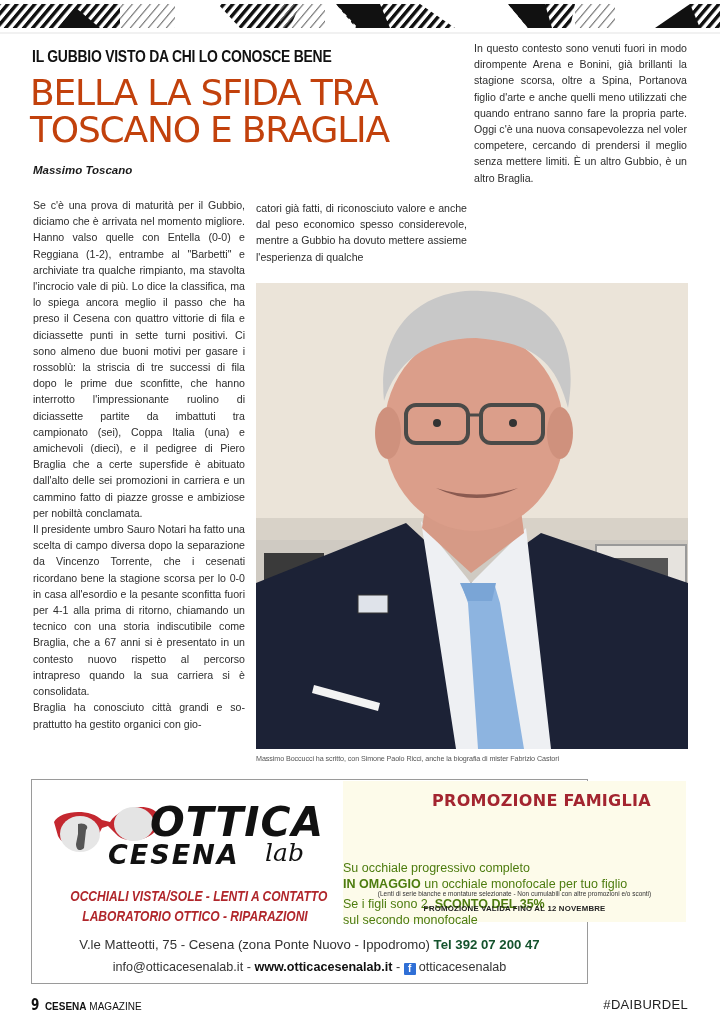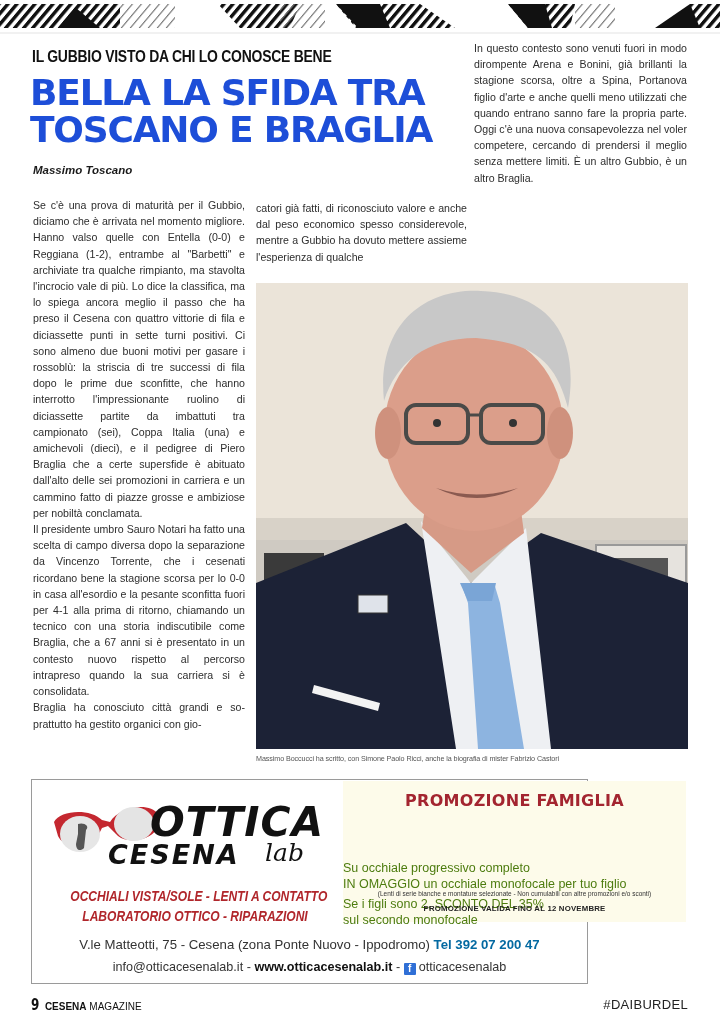--- a/index.html
+++ b/index.html
@@ -5,21 +5,21 @@
   * { box-sizing: border-box; margin: 0; padding: 0; }
   html, body { width: 720px; height: 1024px; background: #ffffff; overflow: hidden; }
   body { position: relative; font-family: "Liberation Sans", sans-serif; color: #2a2a2a; }
 
   
   .top-band { position: absolute; left: 0; top: 0; width: 720px; height: 34px; border-bottom: 2px solid #f1f1f1; }
   .top-band svg { display: block; }
 
   
   .kicker { position: absolute; left: 32px; top: 47px; font-family: "Liberation Sans", sans-serif; font-weight: 700; font-size: 17px; letter-spacing: -0.3px; color: #111; transform: scaleX(0.82); transform-origin: left top; white-space: nowrap; }
-  .headline { position: absolute; left: 30px; top: 74px; width: 440px; font-family: "DejaVu Sans", sans-serif; font-weight: 700; font-size: 36px; line-height: 37px; color: #1d4ed8; letter-spacing: -1.2px; white-space: nowrap; }
+  .headline { position: absolute; left: 30px; top: 74px; width: 440px; font-family: "DejaVu Sans", sans-serif; font-weight: 400; font-size: 36px; line-height: 37px; color: #c2410c; letter-spacing: -1.2px; white-space: nowrap; }
   .headline div { transform: scaleX(1.0); transform-origin: left top; }
   .byline { position: absolute; left: 33px; top: 164px; font-family: "Liberation Sans", sans-serif; font-weight: 700; font-style: italic; font-size: 11.5px; color: #1a1a1a; }
 
   
   .col { position: absolute; font-family: "Liberation Sans", sans-serif; font-size: 10.6px; line-height: 16.2px; color: #2d2d2d; text-align: justify; hyphens: manual; }
   .col p { margin: 0; }
   .col-1 { left: 33px; top: 197px; width: 212px; }
   .col-2 { left: 256px; top: 200px; width: 211px; }
   .col-3 { left: 474px; top: 40px; width: 213px; }
 
@@ -32,28 +32,28 @@
   .ad { position: absolute; left: 31px; top: 779px; width: 557px; height: 205px; border: 1.5px solid #9a9a9a; background: #fff; }
   .ad-logo { position: absolute; left: 18px; top: 20px; width: 290px; height: 70px; }
   .ad-logo .brand-1 { position: absolute; left: 100px; top: 2px; font-family: "DejaVu Sans", sans-serif; font-weight: 700; font-style: italic; font-size: 40px; letter-spacing: 1px; color: #111; line-height: 40px; transform: scaleX(1.02); transform-origin: left; }
   .ad-logo .brand-2 { position: absolute; left: 58px; top: 40px; font-family: "DejaVu Sans", sans-serif; font-weight: 700; font-style: italic; font-size: 27px; letter-spacing: 2px; color: #111; line-height: 30px; }
   .ad-logo .brand-3 { position: absolute; left: 215px; top: 38px; font-family: "DejaVu Serif", serif; font-style: italic; font-size: 25px; color: #111; line-height: 30px; }
   .ad-tagline { position: absolute; left: 18px; width: 290px; text-align: center; font-family: "Liberation Sans", sans-serif; font-weight: 700; font-style: italic; font-size: 14px; color: #b0262b; transform: scaleX(0.86); transform-origin: center; white-space: nowrap; }
   .ad-tagline.l1 { top: 108px; }
   .ad-tagline.l2 { top: 128px; }
 
   .promo { position: absolute; left: 311px; top: 1px; width: 343px; height: 141px; background: #fdfbea; }
-  .promo .p-title { position: absolute; top: 10px; width: 100%; text-align: center; font-family: "DejaVu Sans", sans-serif; font-weight: 700; font-size: 16px; color: #a32530; letter-spacing: 0.3px; }
+  .promo .p-title { position: absolute; top: 10px; width: 100%; text-align: center; font-family: "DejaVu Sans", sans-serif; font-weight: 700; font-size: 16px; color: #a32530; letter-spacing: 0.3px; margin-left: 27px; }
   .promo .p-line { position: absolute; width: 100%; text-align: left; font-family: "Liberation Sans", sans-serif; font-size: 12.5px; color: #4d7c0f; white-space: nowrap; margin-top: 44px; }
-  .promo .p-line b { font-weight: 400; }
+  .promo .p-line b { font-weight: 700; }
   .promo .p-small { position: absolute; width: 100%; text-align: center; font-size: 7.6px; color: #333; white-space: nowrap; transform: scaleX(0.85); transform-origin: center; }
   .promo .p-valid { position: absolute; width: 100%; text-align: center; font-size: 7.8px; font-weight: 700; color: #222; white-space: nowrap; letter-spacing: 0.2px; }
 
   .ad-address { position: absolute; left: 0; top: 157px; width: 100%; text-align: center; font-size: 13.2px; color: #333; white-space: nowrap; }
-  .ad-address b { color: #0369a1; }
+  .ad-address b { color: #14532d; }
   .ad-contacts { position: absolute; left: 0; top: 180px; width: 100%; text-align: center; font-size: 12.6px; color: #333; white-space: nowrap; }
   .ad-contacts b { color: #111; }
   .fb-icon { display: inline-block; width: 12px; height: 12px; background: #2f6fd6; color: #fff; font-weight: 700; font-size: 10px; line-height: 12px; text-align: center; vertical-align: -1px; border-radius: 1px; margin-right: 3px; }
 
   
   .footer-left { position: absolute; left: 31px; top: 996px; white-space: nowrap; }
   .page-num { font-family: "DejaVu Sans", sans-serif; font-weight: 700; font-size: 15px; color: #111; transform: scaleX(0.8); display: inline-block; transform-origin: left; }
   .mag-1 { font-family: "Liberation Sans", sans-serif; font-weight: 700; font-size: 10px; color: #111; margin-left: -1px; }
   .mag-2 { font-family: "Liberation Sans", sans-serif; font-size: 10px; color: #111; }
   .footer-right { position: absolute; right: 32px; top: 997px; font-size: 13px; color: #222; letter-spacing: 0.3px; }

